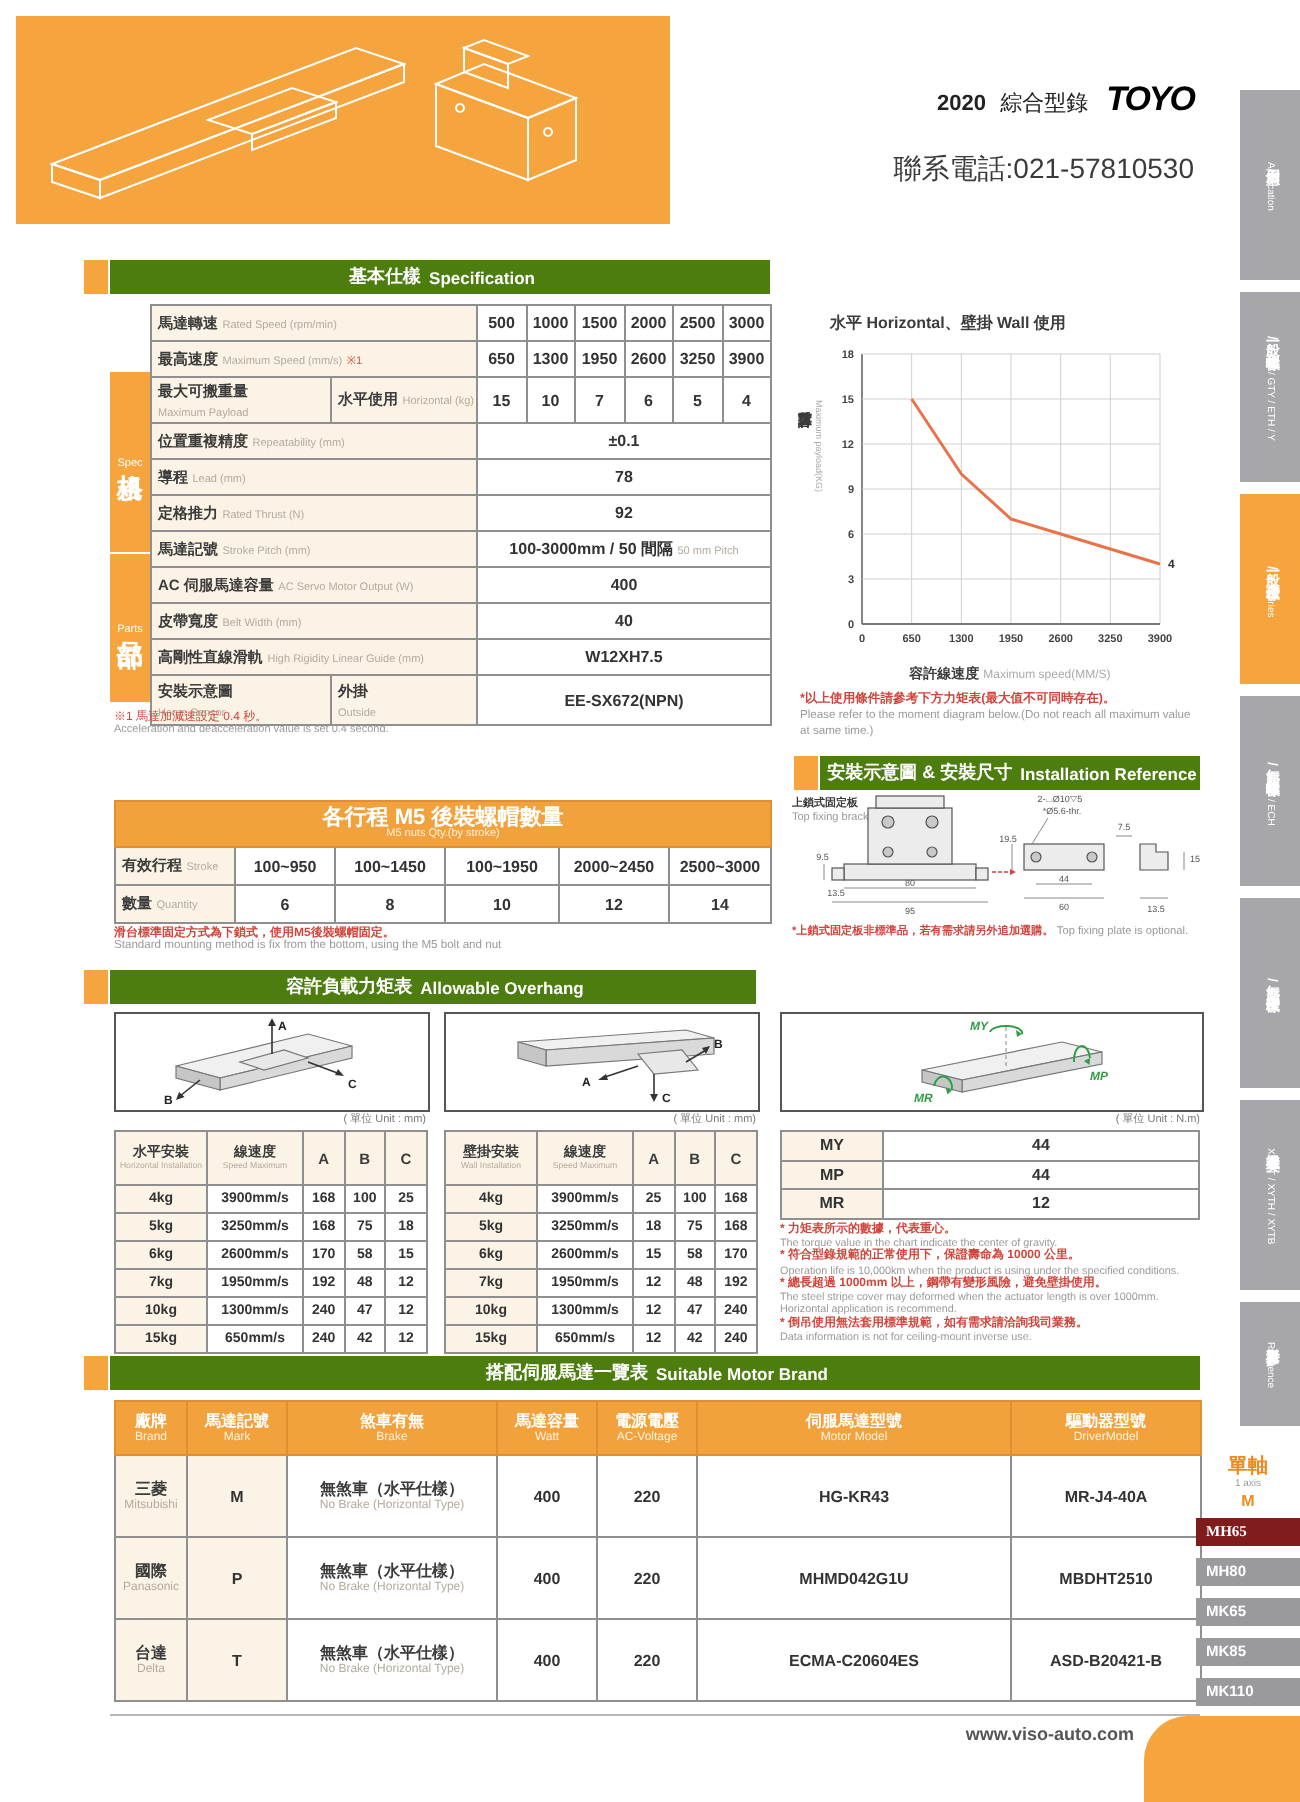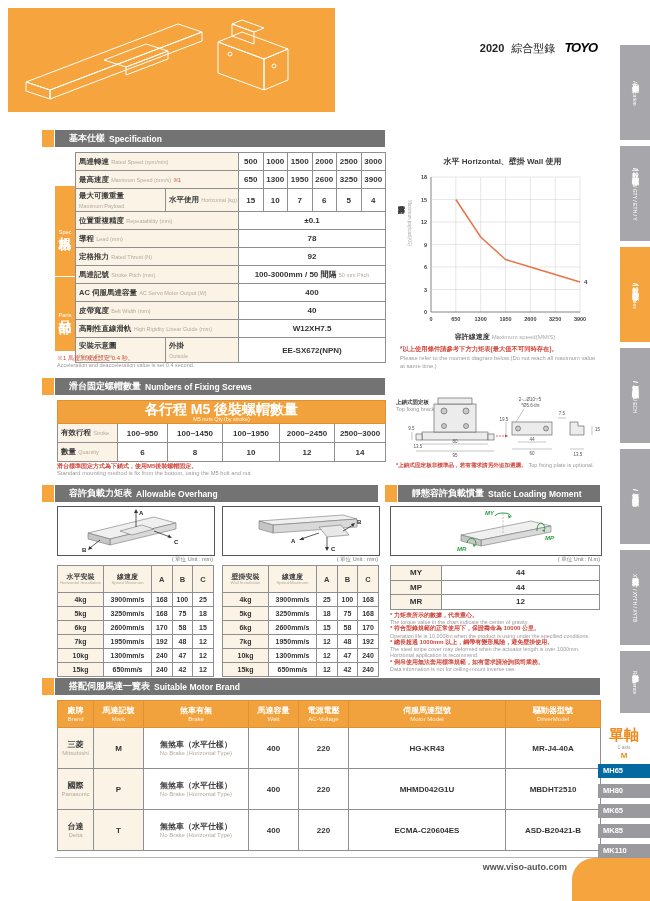--- a/index.html
+++ b/index.html
@@ -4,32 +4,32 @@
 <style>
   html,body{margin:0;padding:0;background:#fff;}
   #page{position:relative;width:650px;height:901px;background:#fff;overflow:hidden;
         font-family:"Liberation Sans",sans-serif;color:#333;}
   
   #hero{position:absolute;left:8px;top:8px;width:327px;height:104px;background:#f5a43e;}
   
   #catalog-line{position:absolute;left:380px;top:40px;width:217px;text-align:right;font-size:11px;color:#222;}
   #catalog-line .yr{font-weight:bold;}
   #catalog-line .lbl{margin-left:4px;}
-  #catalog-line .logo{font-weight:bold;font-style:italic;font-size:13px;letter-spacing:-1px;margin-left:6px;color:#000;}
+  #catalog-line .logo{font-weight:bold;font-style:italic;font-size:17px;letter-spacing:-1px;margin-left:6px;color:#000;}
   #phone{position:absolute;left:360px;top:76px;width:237px;text-align:right;font-size:14px;color:#3a3a3a;}
   
   #side-tabs{position:absolute;right:0;top:45px;width:30px;}
   .side-tab{width:30px;height:95px;margin-bottom:6px;background:#a7a7ab;color:#fff;
             writing-mode:vertical-rl;text-orientation:mixed;display:flex;align-items:center;justify-content:center;}
   .side-tab.active{background:#f5a43e;}
   .side-tab:last-child{height:62px;}
   .side-tab .t-zh{font-size:7px;font-weight:bold;display:block;margin:1px;}
   .side-tab .t-en{font-size:5px;display:block;margin:1px;}
   
-  .sec-head{position:absolute;height:17px;background:#737373;color:#fff;display:flex;align-items:center;padding-left:14px;box-sizing:border-box;}
+  .sec-head{position:absolute;height:17px;background:#4d7c0f;color:#fff;display:flex;align-items:center;padding-left:2px;box-sizing:border-box;justify-content:center;}
   .sec-head .sq{position:absolute;left:-13px;top:0;width:12px;height:17px;background:#f5a43e;}
   .sec-head .tz{font-size:9px;font-weight:bold;margin-right:4px;white-space:nowrap;}
   .sec-head .te{font-size:8.5px;font-weight:bold;white-space:nowrap;}
   
   table{border-collapse:collapse;table-layout:fixed;}
   td,th{border:1px solid #8f8f8f;padding:0;overflow:hidden;white-space:nowrap;}
   .zh-b{font-weight:bold;color:#3c3c3c;}
   .en-g{color:#b3ab9c;font-weight:normal;}
   .red{color:#d0463c;}
   
@@ -43,35 +43,35 @@
   #spec-table tr.r11 td{height:24px;}
   #band-spec,#band-parts{position:absolute;left:55px;width:20px;background:#f5a43e;color:#fff;
       display:flex;flex-direction:column;align-items:center;justify-content:center;text-align:center;}
   #band-spec{top:186px;height:90px;}
   #band-parts{top:277px;height:74px;}
   .band-zh{writing-mode:vertical-rl;text-orientation:upright;font-size:13px;font-weight:bold;line-height:1;}
   .band-en{font-size:5.5px;margin-top:2px;}
   #spec-note1{position:absolute;left:57px;top:354px;font-size:6px;}
   #spec-note2{position:absolute;left:57px;top:362px;font-size:5.5px;color:#9a9a9a;}
   
-  #chart-sub{position:absolute;left:415px;top:156px;width:175px;text-align:center;font-size:8px;font-weight:bold;color:#3c3c3c;}
+  #chart-sub{position:absolute;left:415px;top:156px;width:175px;font-size:8px;font-weight:bold;color:#3c3c3c;}
   #payload-chart{position:absolute;left:408px;top:170px;}
   #chart-ylab{position:absolute;left:396px;top:200px;height:100px;display:flex;align-items:flex-start;}
   #chart-ylab .yz{writing-mode:vertical-rl;text-orientation:upright;font-size:7px;font-weight:bold;color:#3c3c3c;}
   #chart-ylab .ye{writing-mode:vertical-rl;font-size:4.5px;color:#aaa;margin-left:1px;}
   #chart-xlab{position:absolute;left:415px;top:332px;width:180px;text-align:center;font-size:7px;}
   #chart-xlab .xz{font-weight:bold;color:#3c3c3c;}
   #chart-xlab .xe{font-size:6px;color:#aaa;}
   #chart-note-red{position:absolute;left:400px;top:345px;width:200px;font-size:6.3px;font-weight:bold;}
   #chart-note-en{position:absolute;left:400px;top:355px;width:200px;font-size:5.8px;color:#9a9a9a;line-height:1.35;white-space:normal;}
   
   #fix-table{position:absolute;left:57px;top:400px;width:328px;border:1.5px solid #444;}
   #fix-table td{font-size:8px;height:18px;text-align:center;}
   #fix-table tr.band td{background:#f2a23c;color:#fff;height:22px;border-color:#e09030;}
-  #fix-table .bz{font-size:14px;font-weight:bold;display:block;line-height:1.1;}
+  #fix-table .bz{font-size:11px;font-weight:bold;display:block;line-height:1.1;}
   #fix-table .be{font-size:5.5px;display:block;opacity:.85;line-height:1;}
   #fix-table td.lbl{background:#fbf4e6;text-align:left;padding-left:3px;}
   #fix-table td.v{font-weight:bold;}
   #fix-note1{position:absolute;left:57px;top:462px;font-size:6px;font-weight:bold;}
   #fix-note2{position:absolute;left:57px;top:470px;font-size:5.8px;color:#9a9a9a;}
   
   #install-bracket{position:absolute;left:396px;top:399px;font-size:5.5px;line-height:1.2;}
   #install-bracket .bz{font-weight:bold;color:#3c3c3c;display:block;}
   #install-bracket .be{color:#9a9a9a;display:block;}
   #install-svg{position:absolute;left:408px;top:396px;}
@@ -112,26 +112,26 @@
   #motor-table td.cream{background:#fbf4e6;}
   #motor-table .bz{display:block;font-size:8px;font-weight:bold;color:#3c3c3c;line-height:1.3;}
   #motor-table .be{display:block;font-size:6px;color:#b3ab9c;line-height:1.1;}
   #motor-table td.num{font-weight:bold;color:#333;}
   
   #foot-line{position:absolute;left:55px;top:857px;width:545px;height:1px;background:#b5b5b5;}
   #footer-url{position:absolute;left:420px;top:862px;width:147px;text-align:right;font-size:9px;font-weight:bold;color:#555;}
   #orange-corner{position:absolute;left:572px;top:858px;width:78px;height:43px;background:#f5a43e;border-top-left-radius:22px;}
   
   #series-nav{position:absolute;left:598px;top:726px;width:52px;text-align:center;}
-  #series-nav .g-zh{font-size:15px;font-weight:bold;color:#f08a1d;}
+  #series-nav .g-zh{font-size:10px;font-weight:bold;color:#f08a1d;}
   #series-nav .g-en{font-size:5px;color:#9a9a9a;line-height:1.1;}
   #series-nav .g-code{font-size:8px;font-weight:bold;color:#f08a1d;margin-bottom:4px;}
   .series-item{width:52px;height:14px;margin-bottom:6px;background:#9a9a9e;color:#fff;
                font-size:7.5px;font-weight:bold;text-align:left;padding-left:5px;line-height:14px;box-sizing:border-box;}
-  .series-item.active{background:#0369a1;}
+  .series-item.active{background:#7f1d1d;font-family:Liberation Serif, serif;}
   
   .dim{font-size:4.5px;fill:#555;}
   .dlab{font-size:6px;font-weight:bold;fill:#222;}
   .glab{font-size:6px;font-weight:bold;font-style:italic;fill:#2f9e44;}
 </style>
 </head>
 <body>
 
 <div id="page">
 
@@ -152,20 +152,21 @@
         <circle cx="222" cy="46" r="2"></circle>
       </g>
     </svg>
   </div>
 
   <div id="catalog-line">
     <span class="yr">2020</span>
     <span class="lbl">綜合型錄</span>
     <span class="logo">TOYO</span>
   </div>
+  <div id="phone">聯系電話:021-57810530</div>
 
   <div id="side-tabs">
 
       <div class="side-tab">
         <span class="t-zh">應用例</span>
         <span class="t-en">Application</span>
       </div>
 
       <div class="side-tab">
         <span class="t-zh">一般 / 螺桿仕樣</span>
@@ -328,25 +329,20 @@
       <polyline points="47.83333333333333,29.499999999999996 72.66666666666666,67 97.5,89.5 122.33333333333333,97.00000000000001 147.16666666666669,104.5 172,112" fill="none" stroke="#e8734a" stroke-width="1.5" stroke-linejoin="round"></polyline>
       <text x="176" y="114" font-size="6" font-weight="bold" fill="#333">4</text>
     </svg>
   <div id="chart-xlab">
     <span class="xz">容許線速度</span>
     <span class="xe">Maximum speed(MM/S)</span>
   </div>
   <div id="chart-note-red" class="red">*以上使用條件請參考下方力矩表(最大值不可同時存在)。</div>
   <div id="chart-note-en">Please refer to the moment diagram below.(Do not reach all maximum value at same time.)</div>
 
-  <div class="sec-head" style="left:55px;top:378px;width:330px;">
-    <span class="sq"></span>
-    <span class="tz">滑台固定螺帽數量</span>
-    <span class="te">Numbers of Fixing Screws</span>
-  </div>
   <table id="fix-table">
     <colgroup>
         <col style="width:60px">
         <col style="width:50px">
         <col style="width:55px">
         <col style="width:57px">
         <col style="width:55px">
         <col style="width:51px">
       </colgroup>
     <tbody>
@@ -372,20 +368,25 @@
           <td class="v">8</td>
           <td class="v">10</td>
           <td class="v">12</td>
           <td class="v">14</td>
         </tr>
   </tbody>
     </table>
   <div id="fix-note1" class="red">滑台標準固定方式為下鎖式，使用M5後裝螺帽固定。</div>
   <div id="fix-note2">Standard mounting method is fix from the bottom, using the M5 bolt and  nut</div>
 
+  <div class="sec-head" style="left:410px;top:378px;width:190px;">
+    <span class="sq"></span>
+    <span class="tz">安裝示意圖 &amp; 安裝尺寸</span>
+    <span class="te">Installation Reference</span>
+  </div>
   <div id="install-bracket">
     <span class="bz">上鎖式固定板</span>
     <span class="be">Top fixing bracket</span>
   </div>
   <svg id="install-svg" width="192" height="64" viewBox="0 0 192 64">
     <g fill="#ececec" stroke="#555" stroke-width="0.6">
       <rect x="14" y="36" width="66" height="8"></rect>
       <rect x="8" y="38" width="6" height="6"></rect>
       <rect x="80" y="38" width="6" height="6"></rect>
       <rect x="26" y="8" width="42" height="28"></rect>
@@ -620,25 +621,20 @@
         <tr>
           <td class="pl">15kg</td>
           <td>650mm/s</td>
           <td>12</td>
           <td>42</td>
           <td>240</td>
         </tr>
       </tbody>
   </table>
 
-  <div class="sec-head" style="left:398px;top:485px;width:202px;">
-    <span class="sq"></span>
-    <span class="tz">靜態容許負載慣量</span>
-    <span class="te">Static Loading Moment</span>
-  </div>
   <div id="st-box">
     <svg width="208" height="46" viewBox="0 0 208 46">
       <polygon points="70,28 140,14 160,19 90,33" fill="#f0f0f0" stroke="#777" stroke-width="0.6"></polygon>
       <polygon points="90,33 160,19 160,25 90,39" fill="#d9d9d9" stroke="#777" stroke-width="0.6"></polygon>
       <polygon points="70,28 90,33 90,39 70,34" fill="#c6c6c6" stroke="#777" stroke-width="0.6"></polygon>
       <line x1="112" y1="26" x2="112" y2="6" stroke="#888" stroke-width="0.5" stroke-dasharray="2,1.5"></line>
       <path d="M104 9 a8 3.5 0 1 1 16 1" fill="none" stroke="#2f9e44" stroke-width="1"></path>
         <path d="M120 10 l-3 -2 l0.5 3.5 Z" fill="#2f9e44"></path>
       <path d="M146 24 a3.5 6 0 1 1 8 -2" fill="none" stroke="#2f9e44" stroke-width="1"></path>
         <path d="M154 22 l-3 1.5 l2.8 2 Z" fill="#2f9e44"></path>

